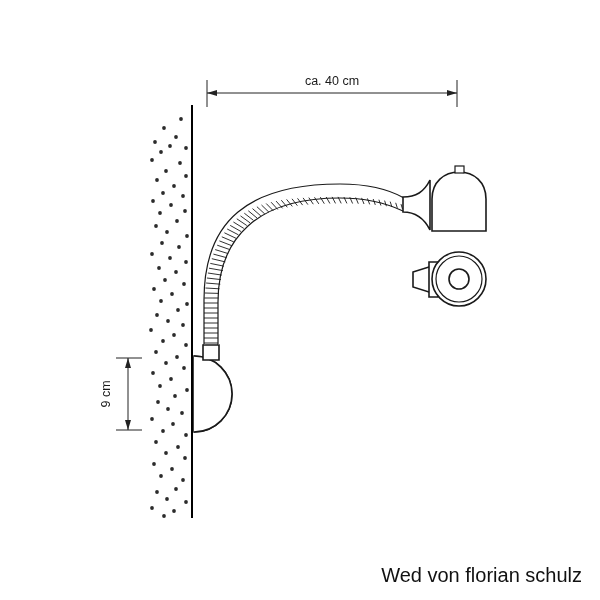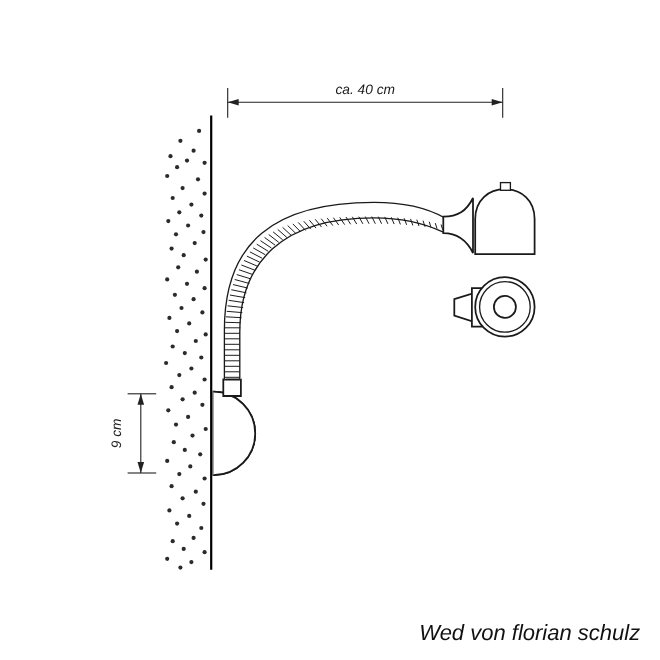--- a/index.html
+++ b/index.html
@@ -13,21 +13,20 @@
     font-family: "Liberation Sans", sans-serif;
     position: relative;
     overflow: hidden;
   }
   #drawing-root {
     position: absolute;
     left: 0;
     top: 0;
     width: 600px;
     height: 600px;
-    font-style: italic;
   }
   svg.tech-drawing {
     display: block;
     width: 600px;
     height: 600px;
   }
   .dim-text {
     font-family: "Liberation Sans", sans-serif;
     font-size: 12.5px;
     fill: #1a1a1a;

